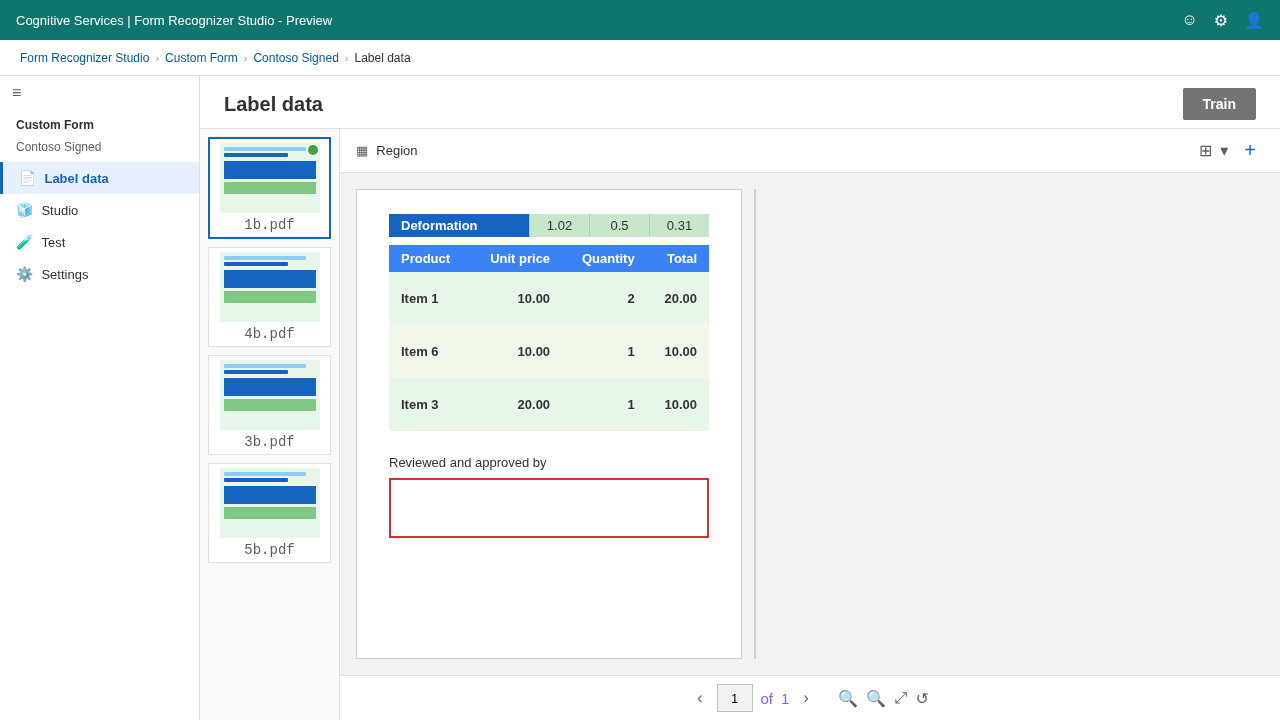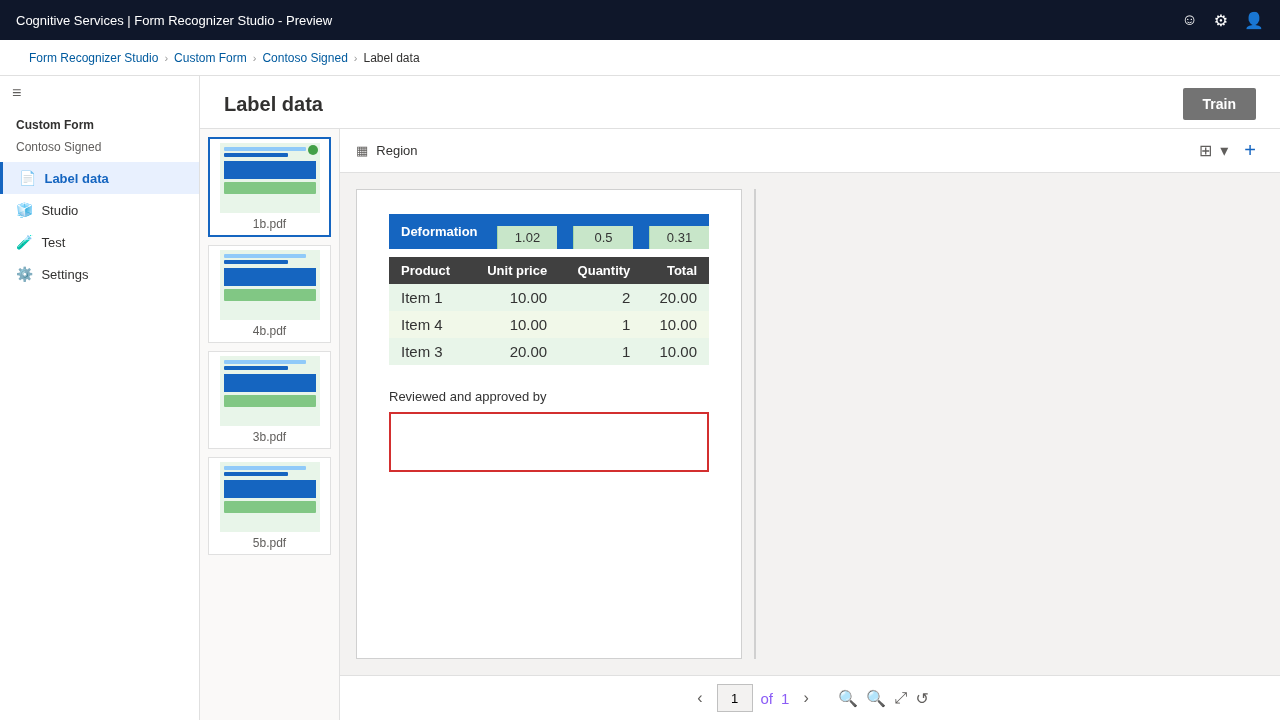--- a/index.html
+++ b/index.html
@@ -1,39 +1,39 @@
 <!DOCTYPE html>
 <html><head>
   <meta charset="utf-8">
   <style>
     * { box-sizing: border-box; margin: 0; padding: 0; }
     body { font-family: 'Segoe UI', sans-serif; font-size: 13px; background: #f3f2f1; display: flex; flex-direction: column; height: 720px; overflow: hidden; }
 
     
     .topbar {
-      background: #0f172a;
+      background: #0f766e;
       color: white;
       height: 40px;
       display: flex;
       align-items: center;
       padding: 0 16px;
       justify-content: space-between;
       flex-shrink: 0;
     }
     .topbar-title { font-size: 13px; font-weight: 500; }
     .topbar-icons { display: flex; gap: 16px; align-items: center; }
     .topbar-icon { color: white; font-size: 16px; cursor: pointer; }
 
     
     .breadcrumb-bar {
       background: white;
       height: 36px;
       display: flex;
       align-items: center;
-      padding: 0 29px;
+      padding: 0 20px;
       border-bottom: 1px solid #e0e0e0;
       flex-shrink: 0;
       gap: 6px;
       font-size: 12px;
       color: #005a9e;
     }
     .breadcrumb-sep { color: #999; font-size: 11px; }
     .breadcrumb-current { color: #323130; }
 
     
@@ -152,21 +152,21 @@
       gap: 2px;
       padding: 4px;
     }
     .preview-line { height: 4px; background: #90caf9; border-radius: 1px; }
     .preview-line.blue { background: #1565c0; }
     .preview-line.green { background: #81c784; }
     .file-dot {
       width: 10px; height: 10px; background: #43a047; border-radius: 50%;
       position: absolute; top: 2px; right: 2px;
     }
-    .file-name { font-size: 12px; color: #605e5c; }
+    .file-name { font-size: 14px; color: #605e5c; font-family: Liberation Mono, monospace; }
 
     
     .doc-viewer {
       flex: 1;
       display: flex;
       flex-direction: column;
       overflow: hidden;
       background: #f3f2f1;
     }
 
@@ -217,22 +217,21 @@
     .deformation-label {
       background: #1565c0;
       color: white;
       padding: 4px 12px;
       font-size: 13px;
       font-weight: 600;
       flex: 1;
     }
     .deformation-vals {
       display: flex;
-      gap: 16px;
-      margin-top: 12px;
+      gap: 0;
     }
     .def-val {
       background: #c8e6c9;
       color: #333;
       padding: 4px 16px;
       font-size: 13px;
       min-width: 60px;
       text-align: center;
       border-left: 1px solid #a5d6a7;
     }
@@ -242,37 +241,38 @@
       font-weight: 700;
       color: #333;
       margin: 12px 0 8px;
     }
 
     .items-table {
       width: 100%;
       border-collapse: collapse;
     }
     .items-table thead tr {
-      background: #404040;
+      background: #3b82f6;
       color: white;
     }
     .items-table th {
       padding: 6px 12px;
       text-align: left;
       font-size: 13px;
     }
     .items-table th:not(:first-child) { text-align: right; }
     .items-table tbody tr {
       background: #f1f8e9;
     }
     .items-table tbody tr:nth-child(odd) { background: #e8f5e9; }
     .items-table td {
-      padding: 5px 12px;
-      font-size: 15px;
+      padding: 19px 12px;
+      font-size: 13px;
       color: #333;
+      font-weight: bold;
     }
     .items-table td:not(:first-child) { text-align: right; }
 
     .reviewed-label {
       font-size: 13px;
       color: #333;
       margin: 24px 0 8px;
     }
     .signature-box {
       border: 2px solid #d32f2f;
@@ -462,21 +462,21 @@
                 </tr>
               </thead>
               <tbody>
                 <tr>
                   <td>Item 1</td>
                   <td>10.00</td>
                   <td>2</td>
                   <td>20.00</td>
                 </tr>
                 <tr>
-                  <td>Item 4</td>
+                  <td>Item 6</td>
                   <td>10.00</td>
                   <td>1</td>
                   <td>10.00</td>
                 </tr>
                 <tr>
                   <td>Item 3</td>
                   <td>20.00</td>
                   <td>1</td>
                   <td>10.00</td>
                 </tr>

